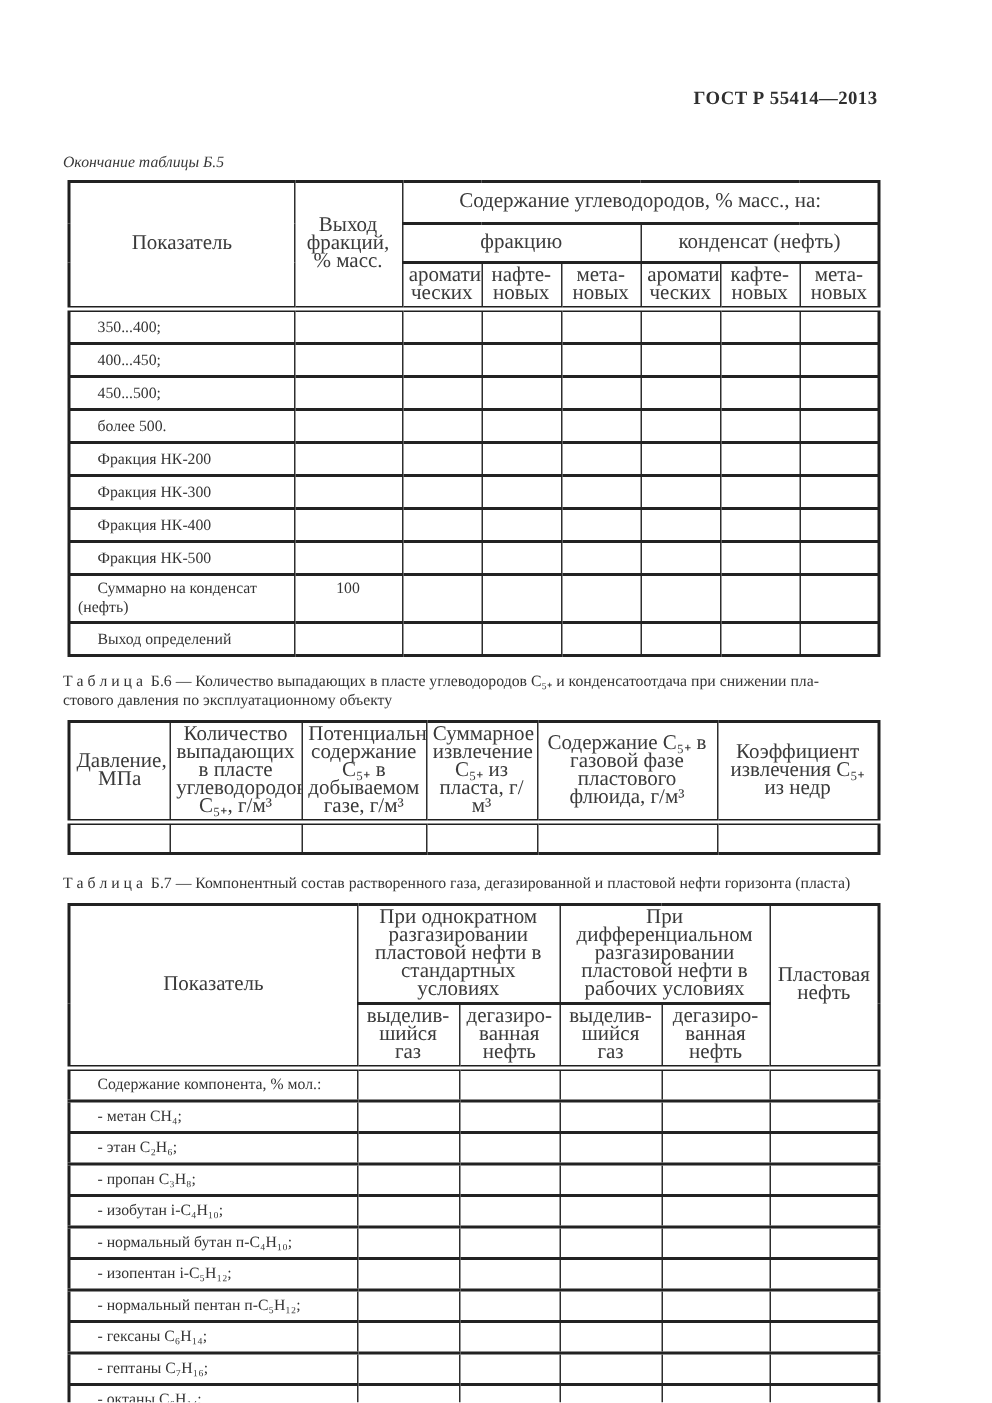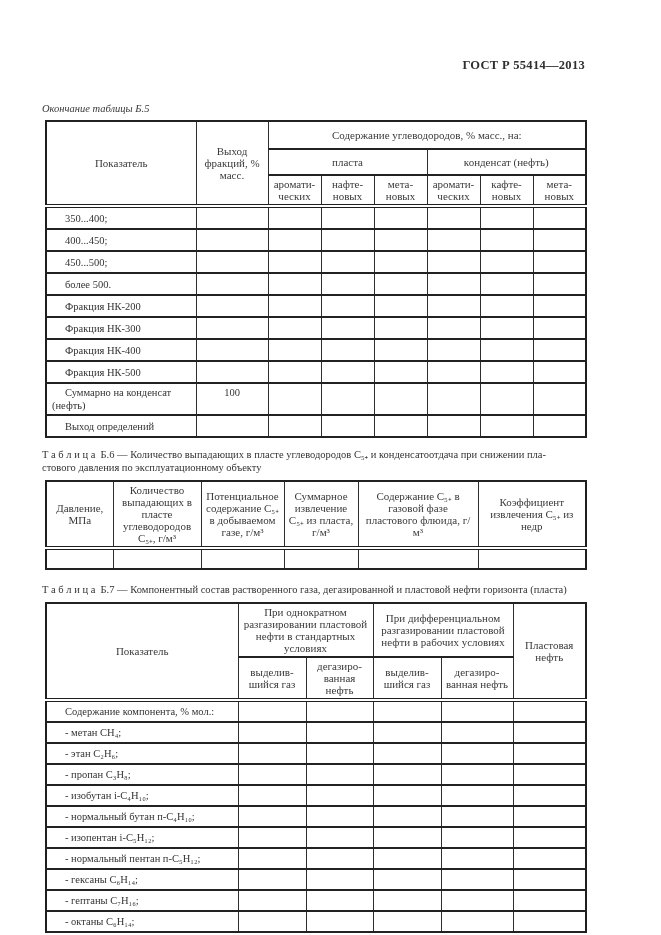--- a/index.html
+++ b/index.html
@@ -43,21 +43,21 @@
   }
   th,td{
     border-left:1px solid #2e2e2e;
     border-right:1px solid #2e2e2e;
     border-top:2px solid #222222;
     border-bottom:2px solid #222222;
     overflow:hidden;
   }
   th{
     font-weight:normal;
-    font-size:11px;
+    font-size:14px;
     line-height:12px;
     text-align:center;
     vertical-align:middle;
     padding:2px 4px;
     color:#3a3a3a;
   }
   td{
     font-size:10.5px;
     line-height:13px;
     vertical-align:middle;
@@ -110,21 +110,21 @@
         <col style="width:53px">
         <col style="width:53px">
     </colgroup>
     <tbody>
         <tr class="hr1">
       <th rowspan="3" class="hb">Показатель</th>
       <th rowspan="3" class="hb">Выход фракций, % масс.</th>
       <th colspan="6">Содержание углеводородов, % масс., на:</th>
     </tr>
     <tr class="hr2">
-      <th colspan="3">пласта</th>
+      <th colspan="3">фракцию</th>
       <th colspan="3">конденсат (нефть)</th>
     </tr>
     <tr class="hr3">
       <th class="hb">аромати-ческих</th>
       <th class="hb">нафте-новых</th>
       <th class="hb">мета-новых</th>
       <th class="hb">аромати-ческих</th>
       <th class="hb">кафте-новых</th>
       <th class="hb">мета-новых</th>
     </tr>

